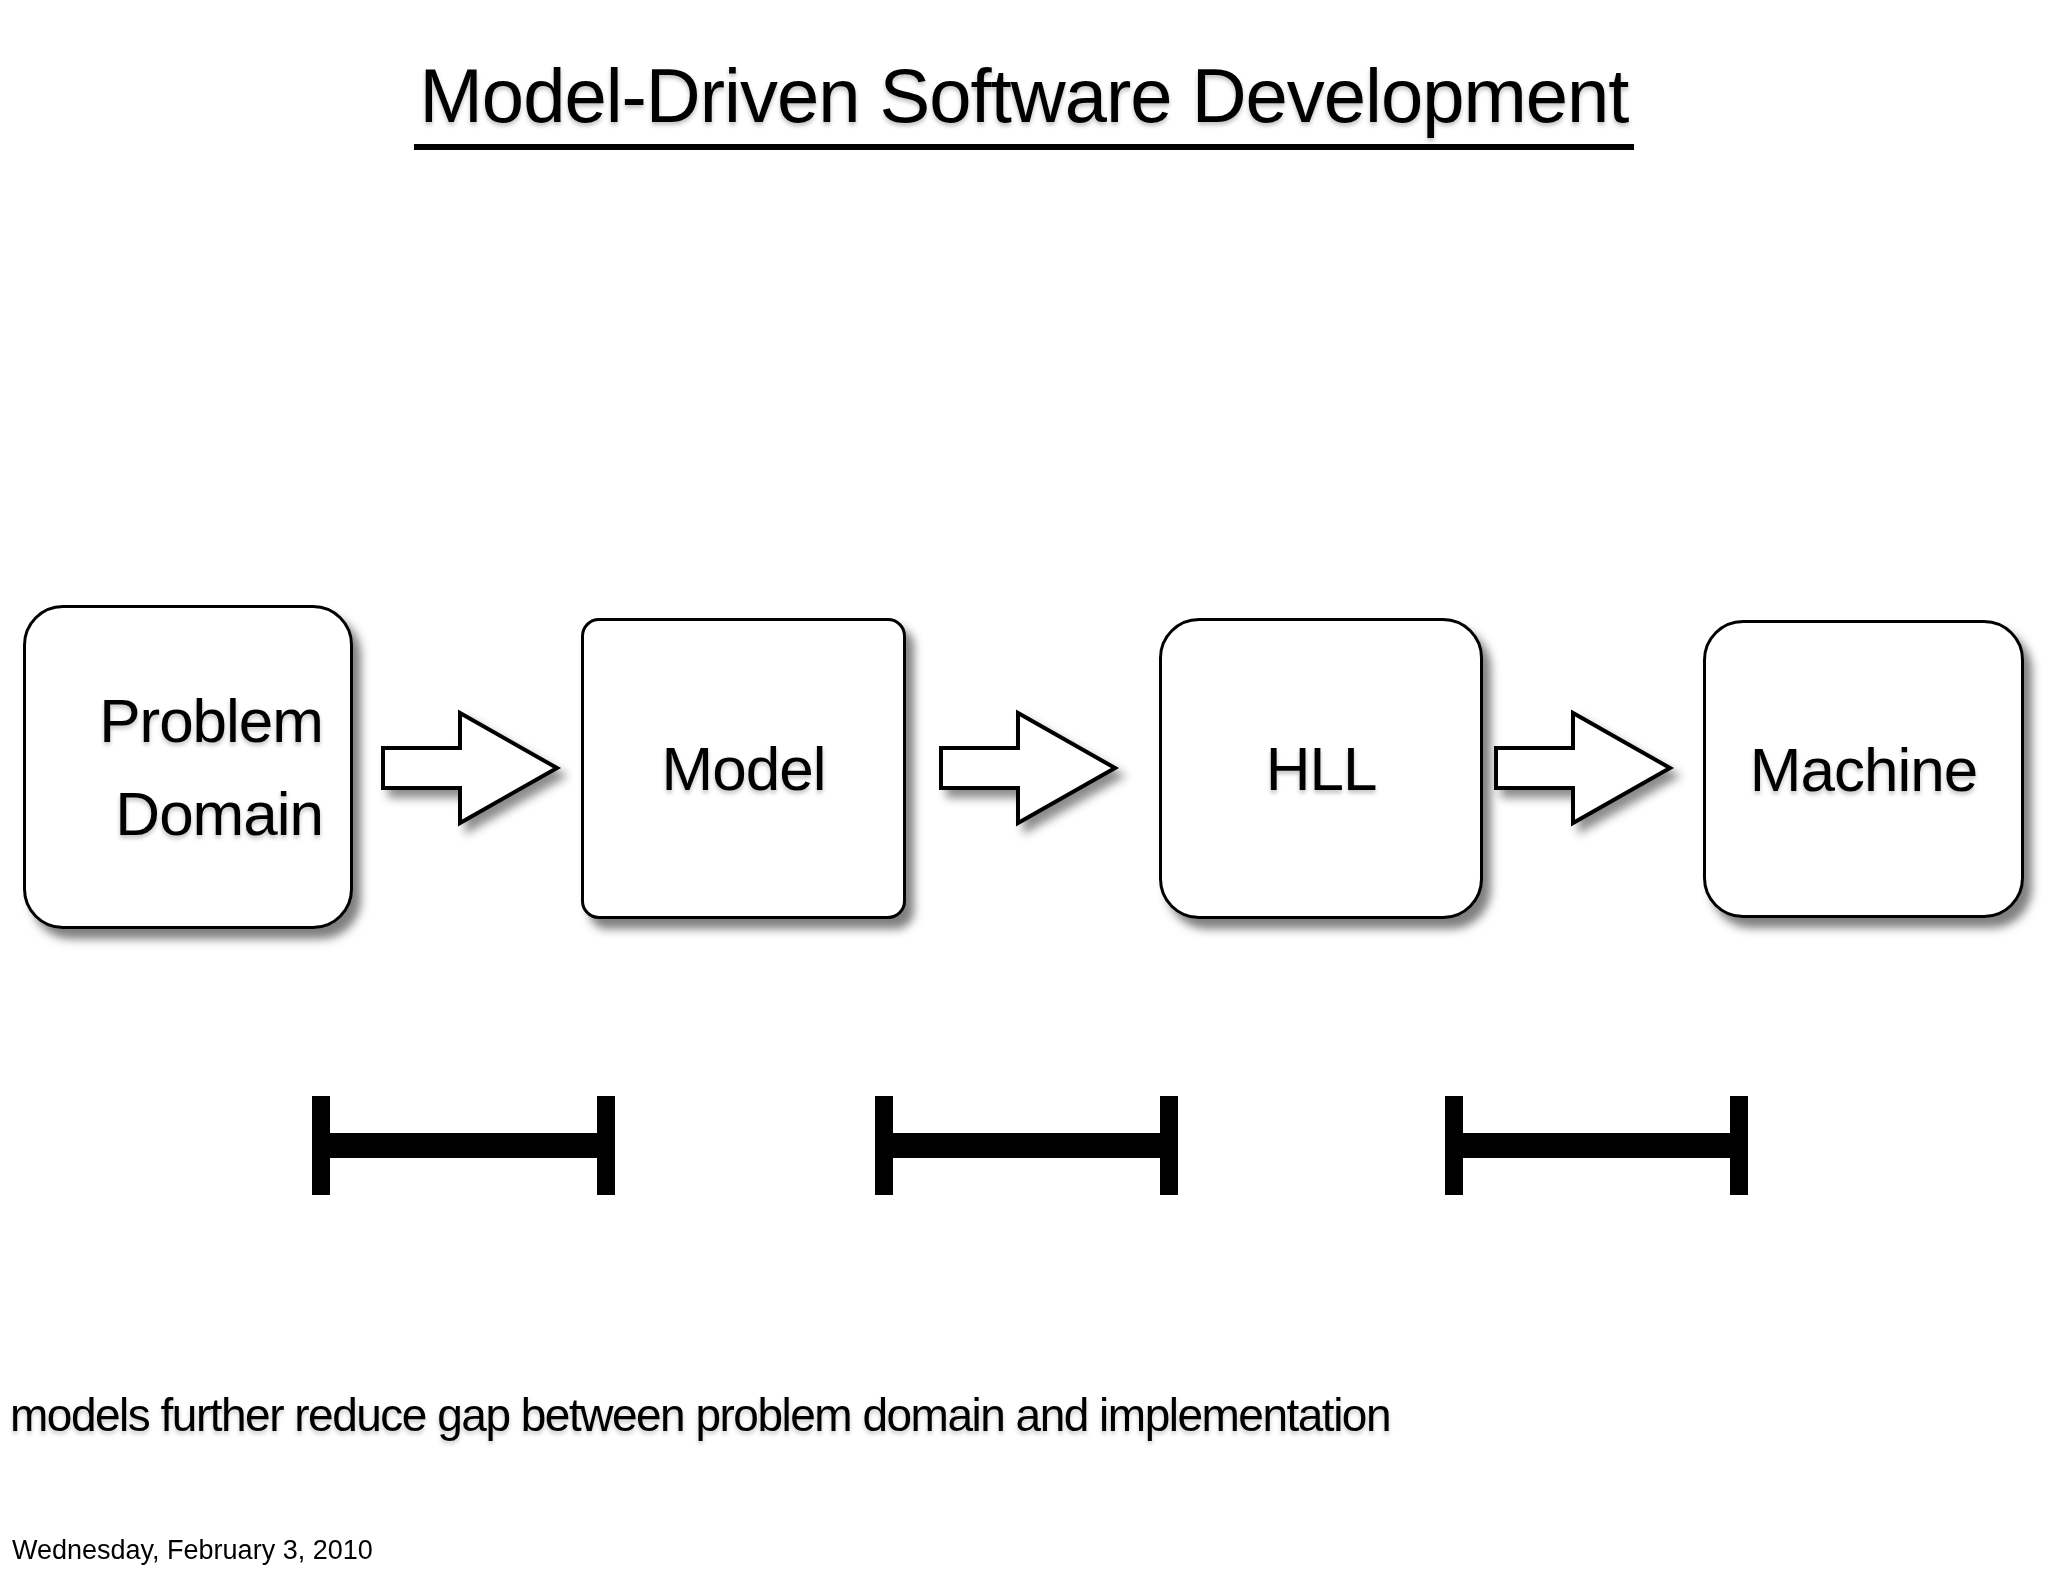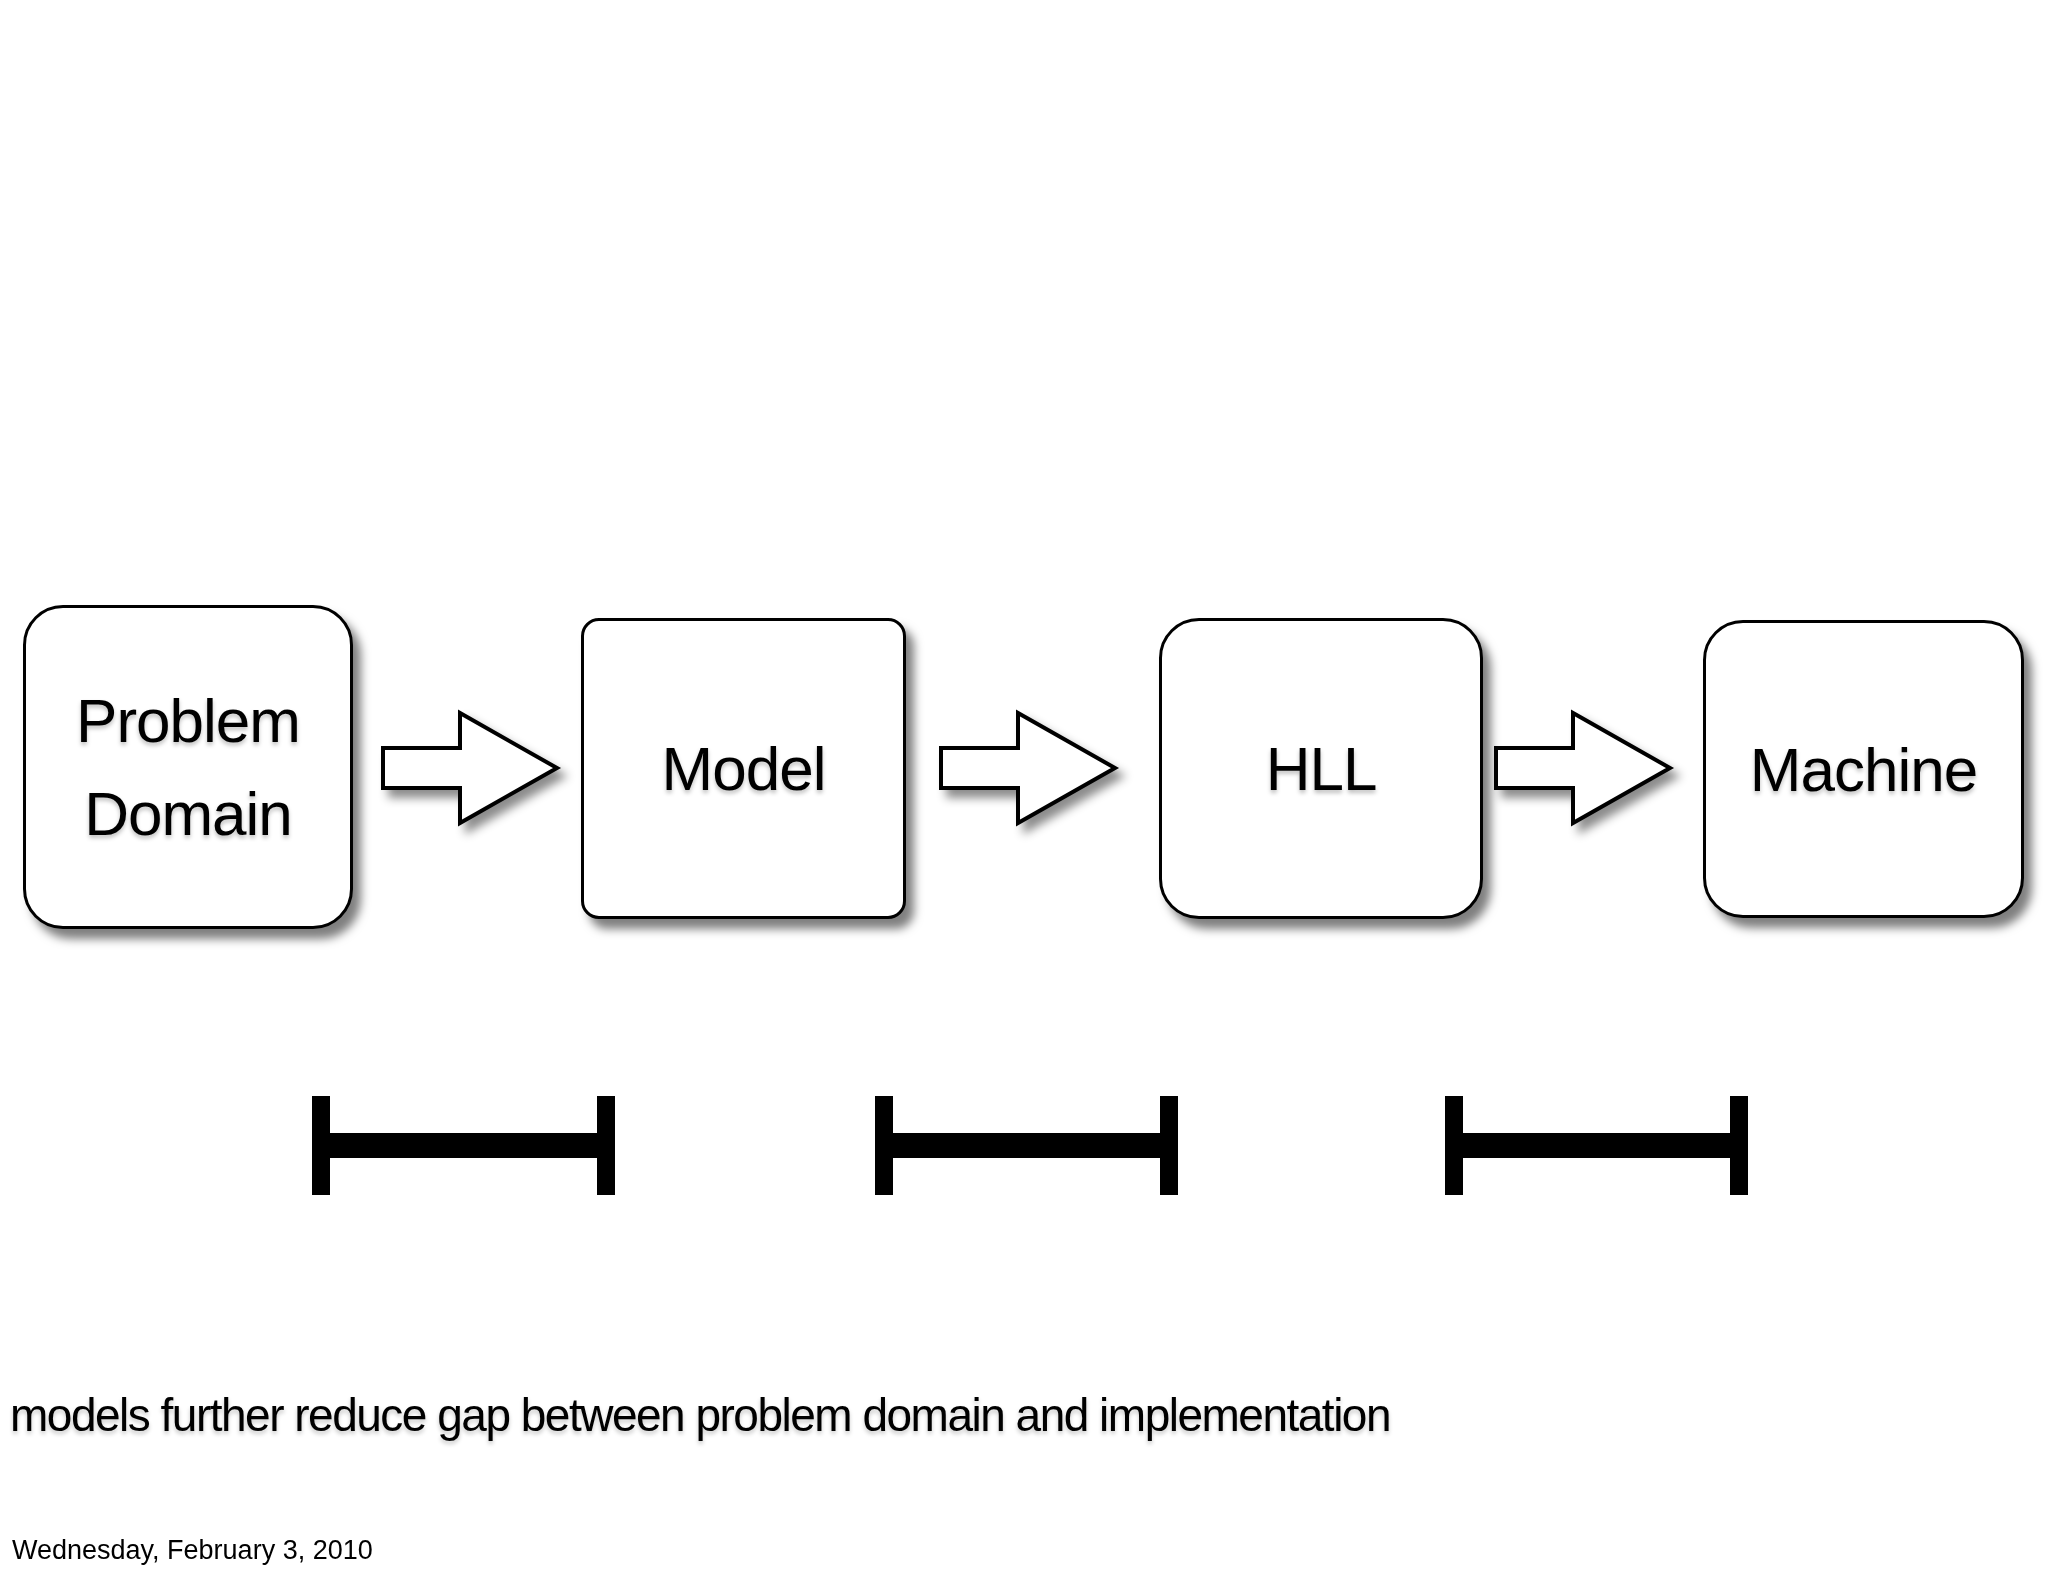--- a/index.html
+++ b/index.html
@@ -50,21 +50,21 @@
     text-align: center;
   }
   .node-label {
     font-size: 62px;
     line-height: 1.5;
     font-weight: 400;
     letter-spacing: -1px;
     text-shadow: 0 3px 4px rgba(0,0,0,0.25);
   }
   .node-problem-domain { left: 23px;   top: 605px; width: 324px; height: 318px; }
-  .node-problem-domain .node-label { width: 270px; }
+  .node-problem-domain .node-label { width: 270px; text-align: right; }
   .node-model          { left: 581px;  top: 618px; width: 319px; height: 295px; border-radius: 18px; }
   .node-hll            { left: 1159px; top: 618px; width: 318px; height: 295px; }
   .node-machine        { left: 1703px; top: 620px; width: 315px; height: 292px; }
 
   
   .flow-arrow {
     position: absolute;
     width: 182px;
     height: 118px;
     filter: drop-shadow(7px 8px 5px rgba(0,0,0,0.45));
@@ -103,20 +103,23 @@
     font-size: 27px;
     font-weight: 400;
     color: #000000;
   }
 </style>
 </head>
 <body>
 
 <div class="slide">
 
+  <div class="title-wrap">
+    <span class="title-text">Model-Driven Software Development</span>
+  </div>
 
   <div class="node node-problem-domain">
     <span class="node-label">Problem Domain</span>
   </div>
 
   <div class="node node-model">
     <span class="node-label">Model</span>
   </div>
 
   <div class="node node-hll">

